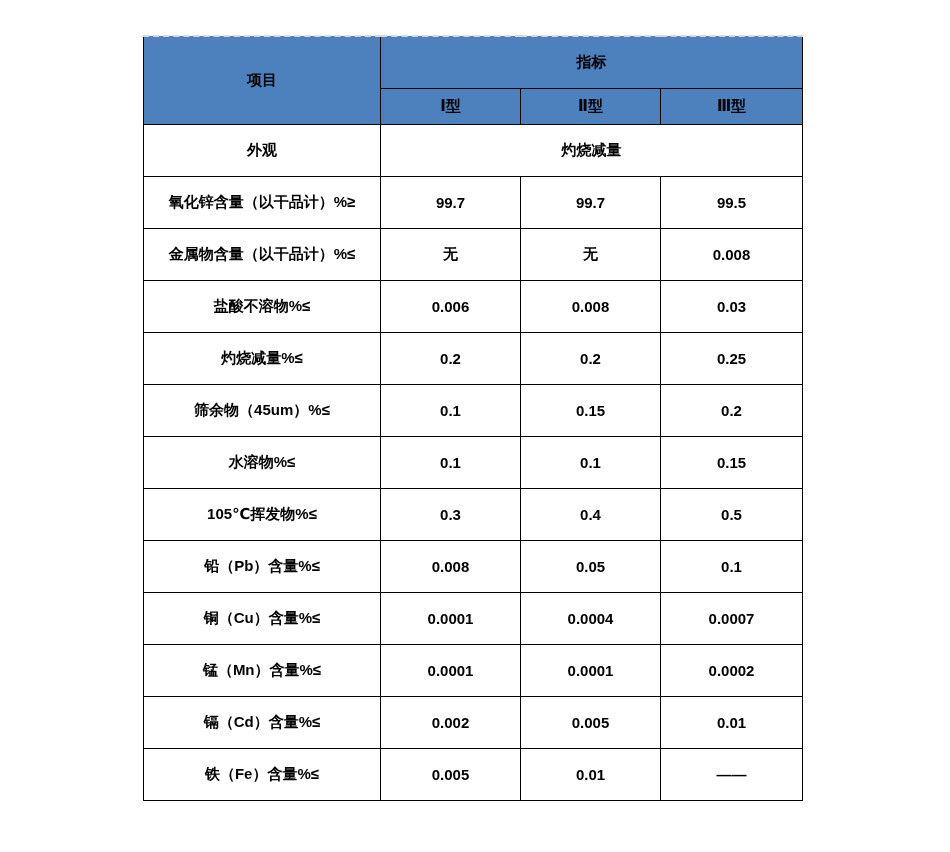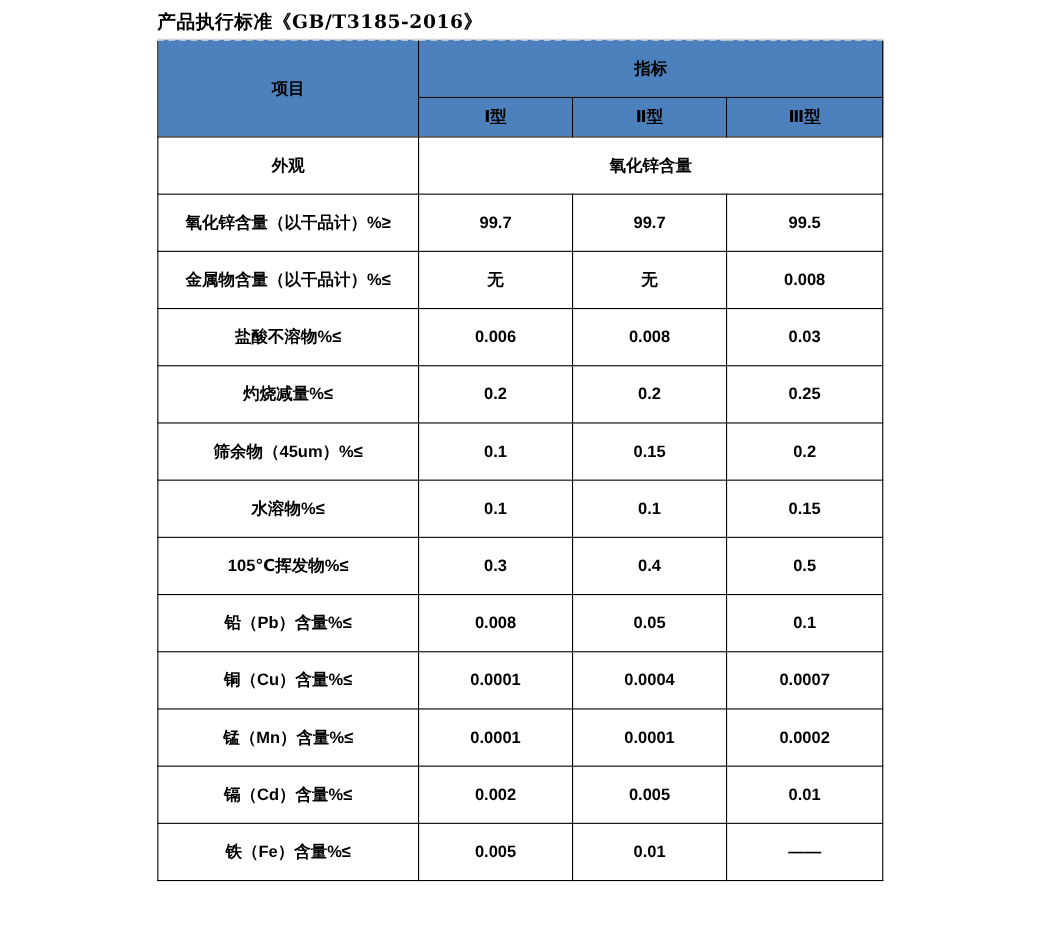--- a/index.html
+++ b/index.html
@@ -70,21 +70,20 @@
     height: 52px;
     background: #ffffff;
     margin-top: 32px;
   }
 </style>
 </head>
 <body>
 
 <div class="page">
 
-  <div class="doc-title">产品执行标准《GB/T3185-2016》</div>
 
   <table class="spec-table">
     <colgroup>
       <col class="c-item">
       <col class="c-t1">
       <col class="c-t2">
       <col class="c-t3">
     </colgroup>
     <thead>
       <tr class="hrow-1">
@@ -93,21 +92,21 @@
       </tr>
       <tr class="hrow-2">
         <th>Ⅰ型</th>
         <th>Ⅱ型</th>
         <th>Ⅲ型</th>
       </tr>
     </thead>
     <tbody>
       <tr>
         <td>外观</td>
-        <td colspan="3">氧化锌含量</td>
+        <td colspan="3">灼烧减量</td>
       </tr>
     </tbody>
     <tbody>
 
         <tr>
           <td>氧化锌含量（以干品计）%≥</td>
           <td>99.7</td>
           <td>99.7</td>
           <td>99.5</td>
         </tr>

